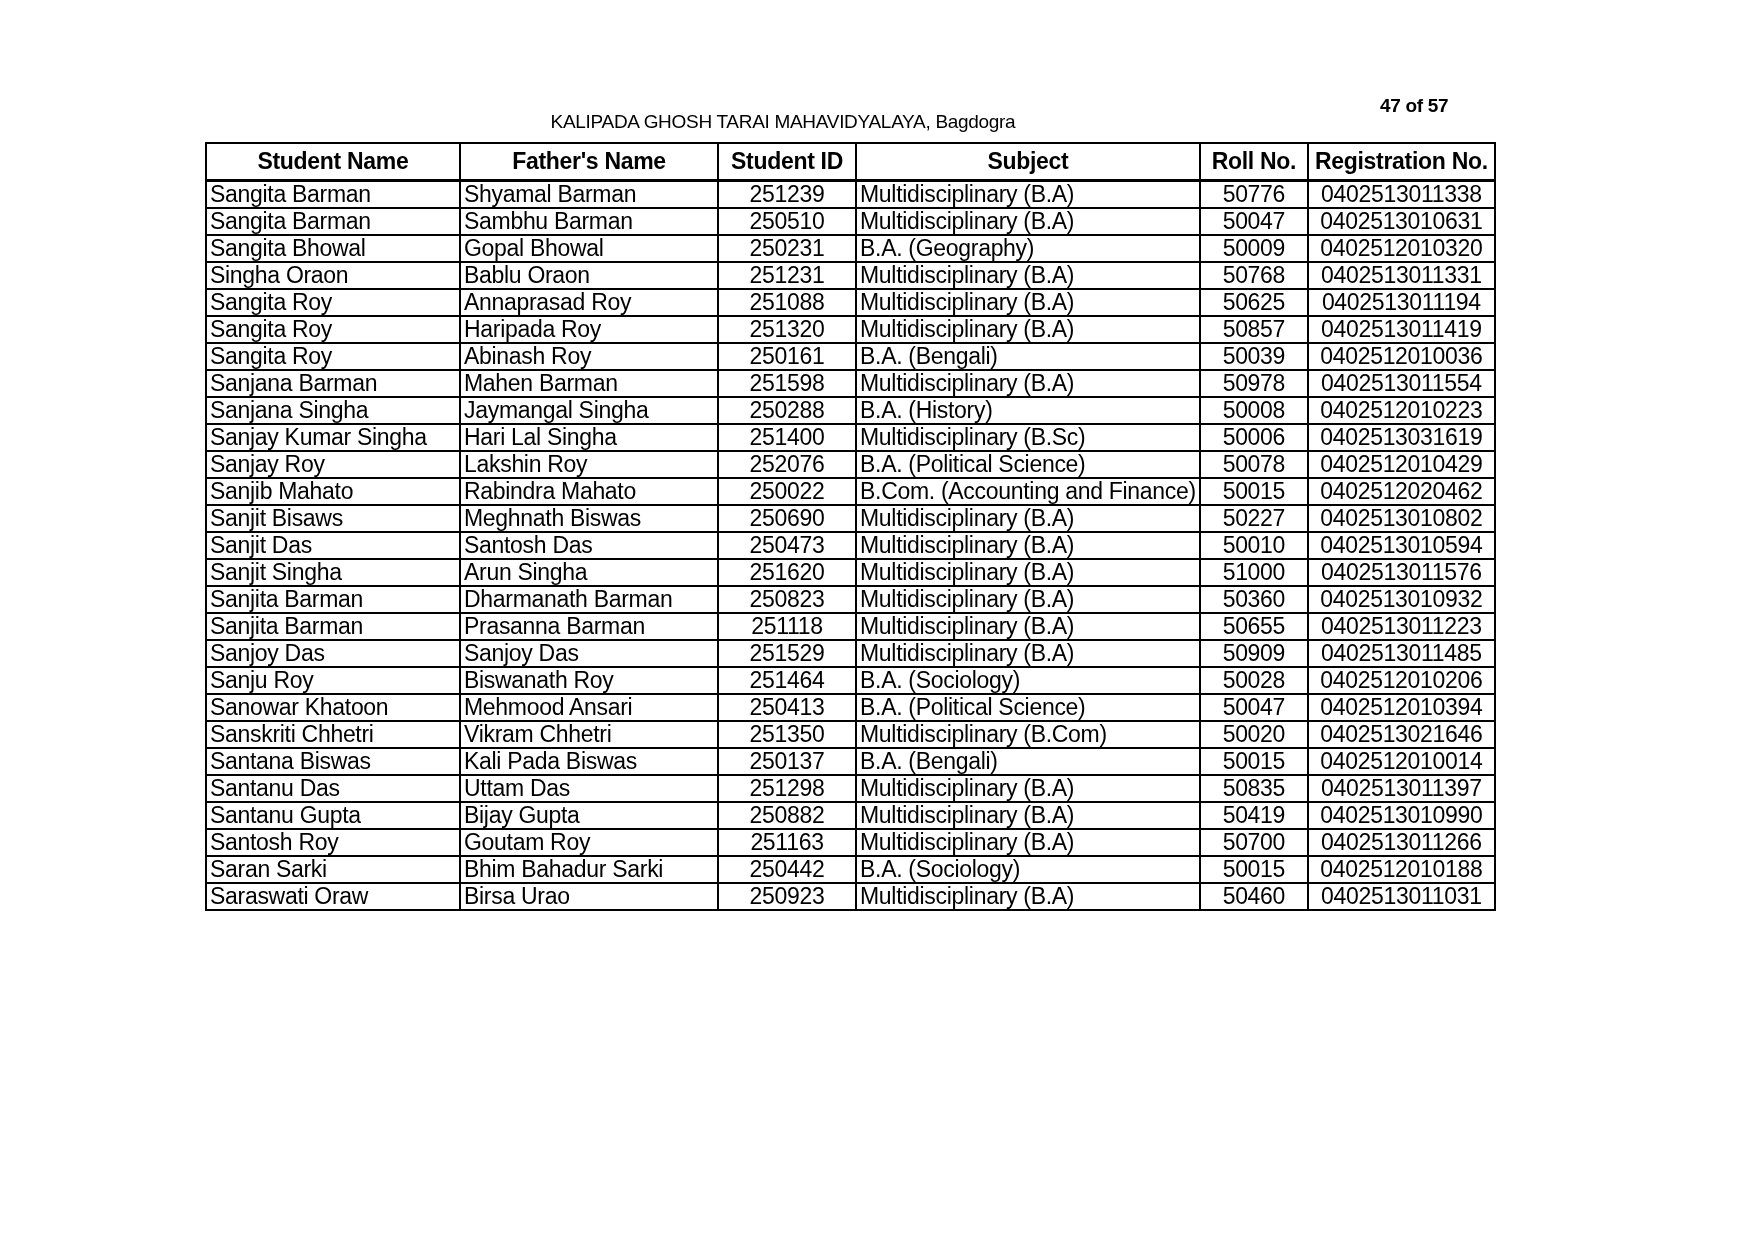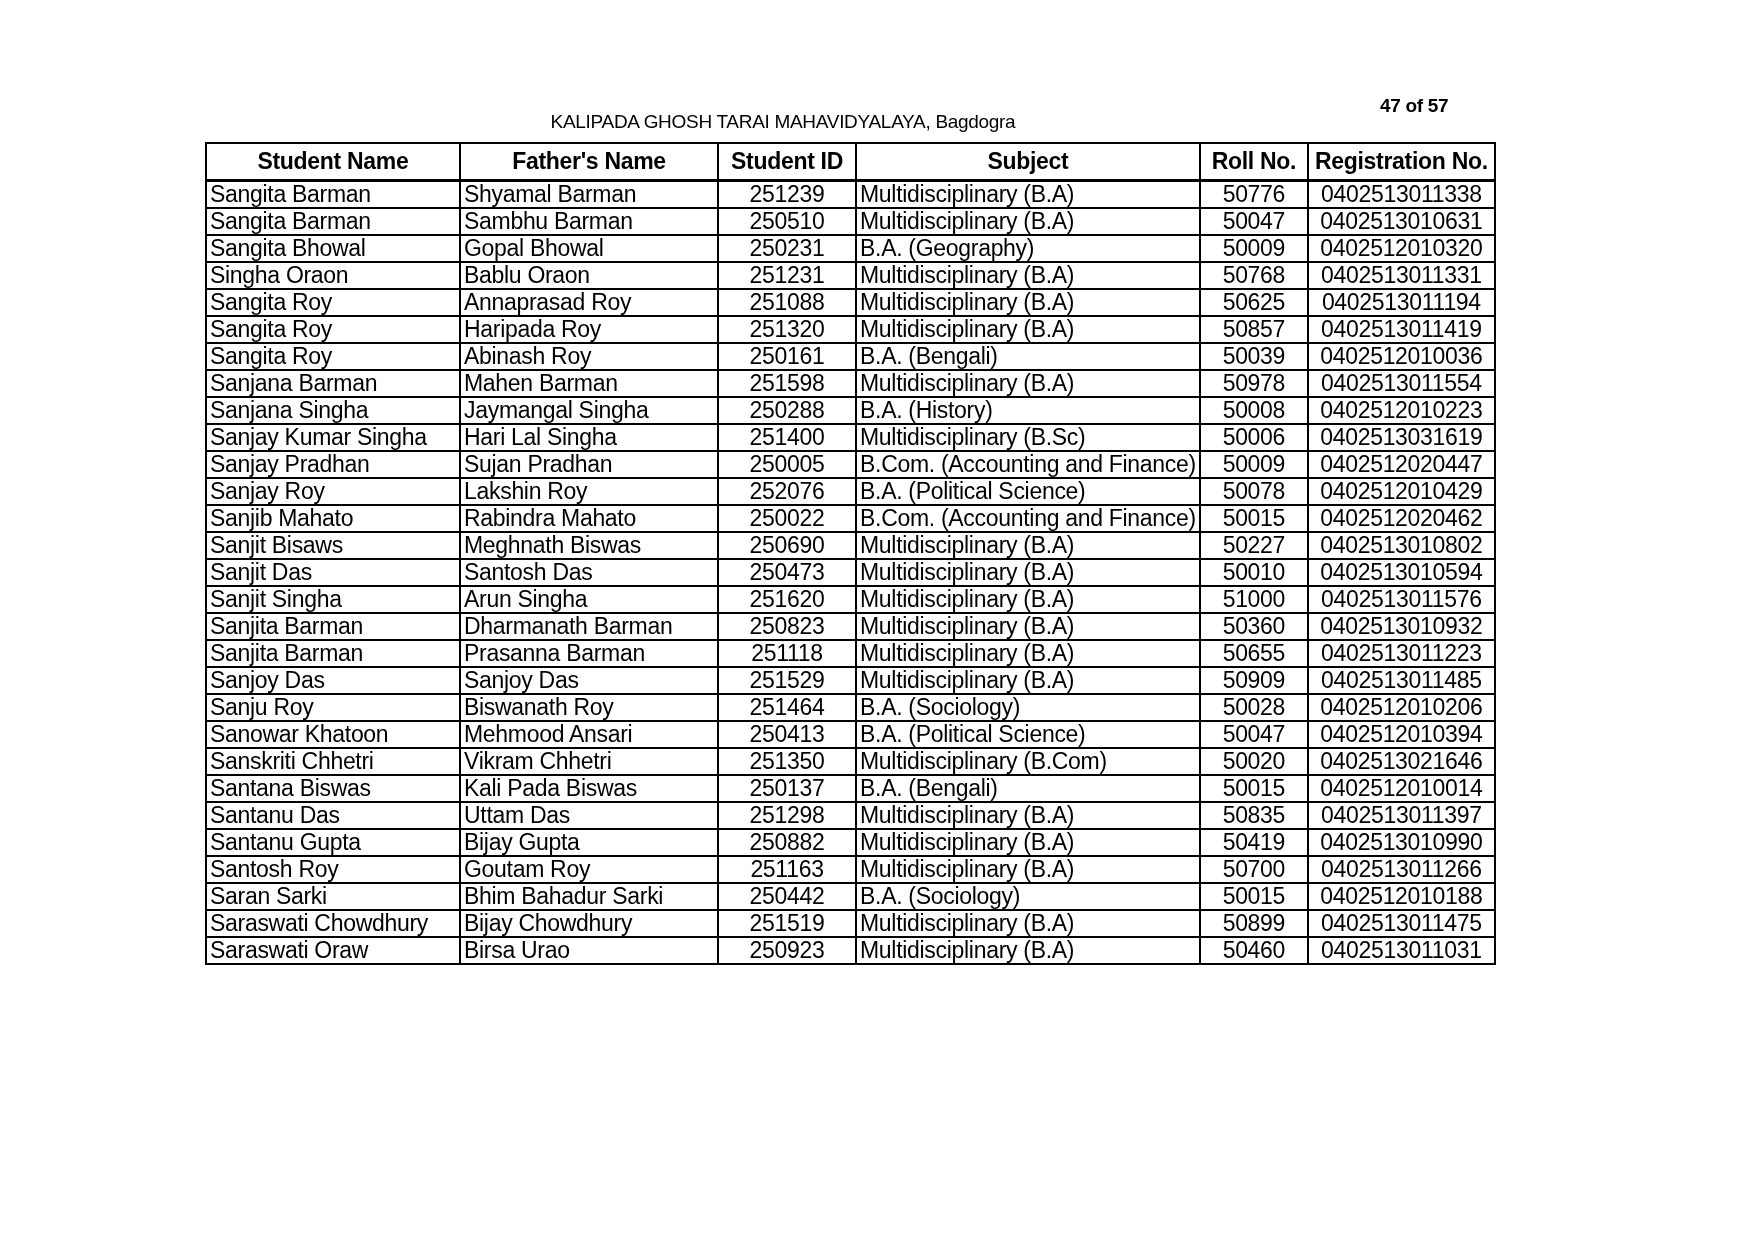--- a/index.html
+++ b/index.html
@@ -168,28 +168,20 @@
       </tr>
       <tr>
         <td class="l">Sanjay Kumar Singha</td>
         <td class="l">Hari Lal Singha</td>
         <td class="c">251400</td>
         <td class="l">Multidisciplinary (B.Sc)</td>
         <td class="c">50006</td>
         <td class="c">0402513031619</td>
       </tr>
       <tr>
-        <td class="l">Sanjay Pradhan</td>
-        <td class="l">Sujan Pradhan</td>
-        <td class="c">250005</td>
-        <td class="l">B.Com. (Accounting and Finance)</td>
-        <td class="c">50009</td>
-        <td class="c">0402512020447</td>
-      </tr>
-      <tr>
         <td class="l">Sanjay Roy</td>
         <td class="l">Lakshin Roy</td>
         <td class="c">252076</td>
         <td class="l">B.A. (Political Science)</td>
         <td class="c">50078</td>
         <td class="c">0402512010429</td>
       </tr>
       <tr>
         <td class="l">Sanjib Mahato</td>
         <td class="l">Rabindra Mahato</td>
@@ -304,28 +296,20 @@
       </tr>
       <tr>
         <td class="l">Saran Sarki</td>
         <td class="l">Bhim Bahadur Sarki</td>
         <td class="c">250442</td>
         <td class="l">B.A. (Sociology)</td>
         <td class="c">50015</td>
         <td class="c">0402512010188</td>
       </tr>
       <tr>
-        <td class="l">Saraswati Chowdhury</td>
-        <td class="l">Bijay Chowdhury</td>
-        <td class="c">251519</td>
-        <td class="l">Multidisciplinary (B.A)</td>
-        <td class="c">50899</td>
-        <td class="c">0402513011475</td>
-      </tr>
-      <tr>
         <td class="l">Saraswati Oraw</td>
         <td class="l">Birsa Urao</td>
         <td class="c">250923</td>
         <td class="l">Multidisciplinary (B.A)</td>
         <td class="c">50460</td>
         <td class="c">0402513011031</td>
       </tr>
     </tbody>
 </table>
 

